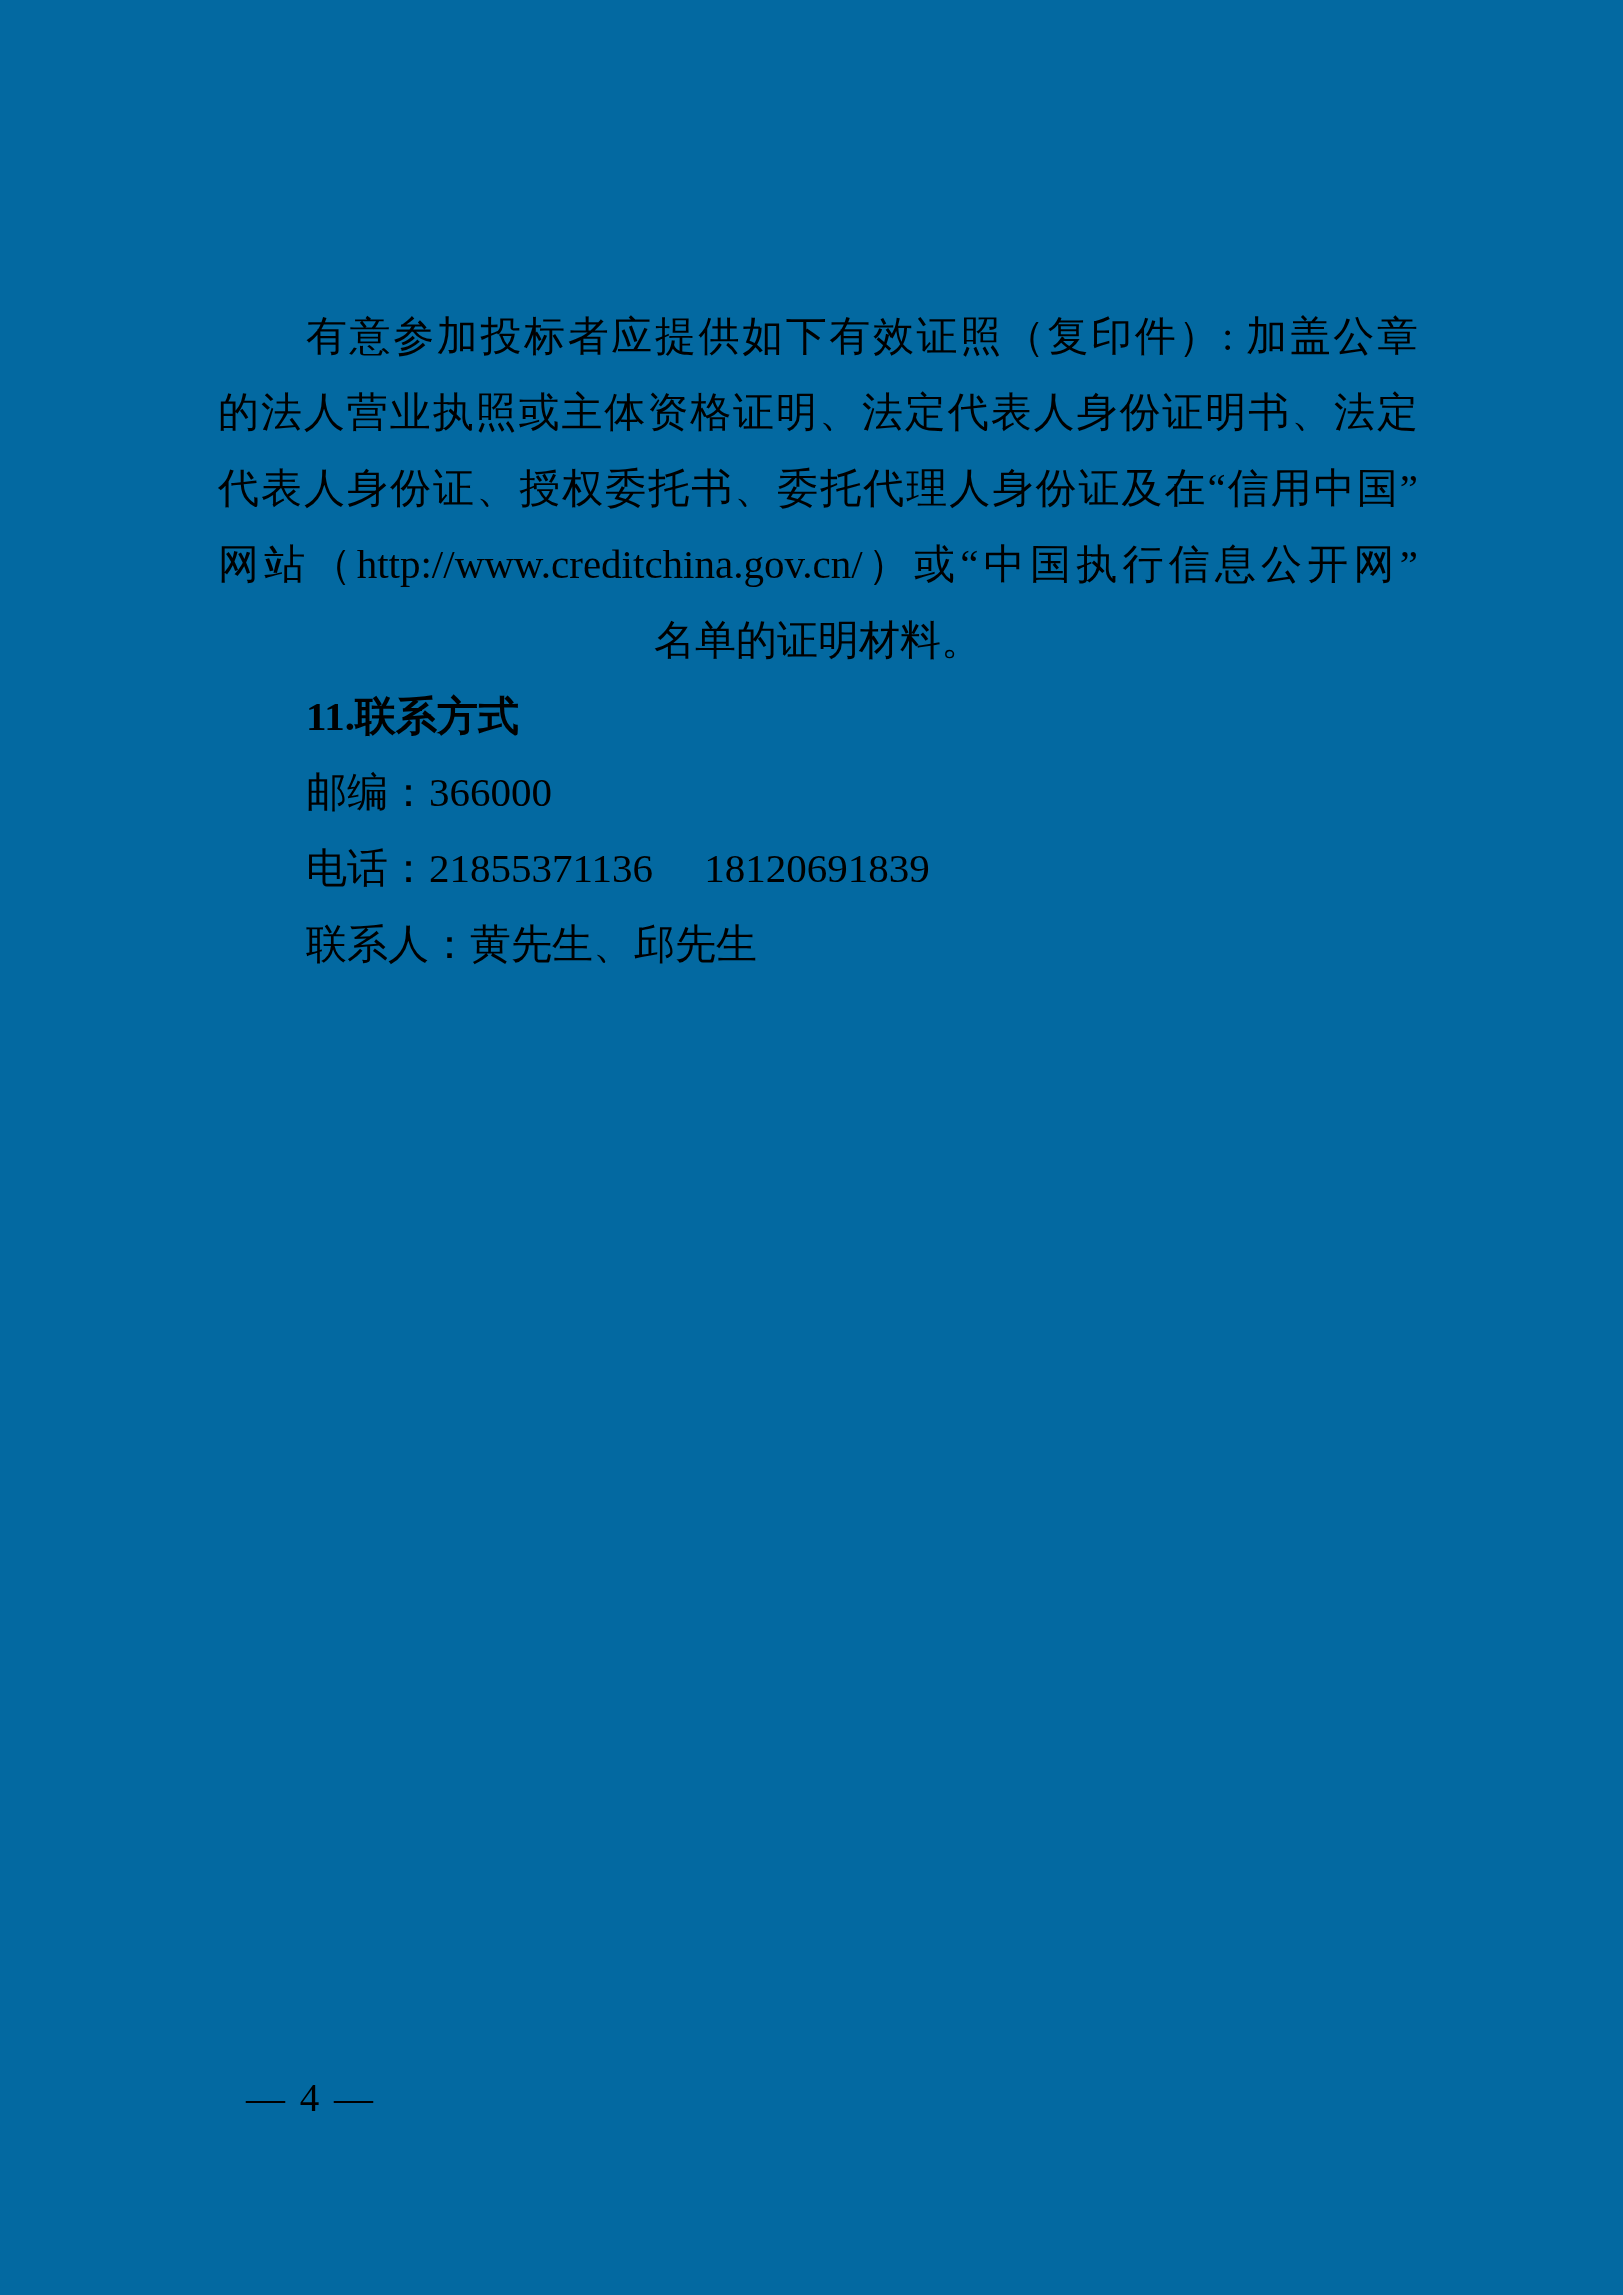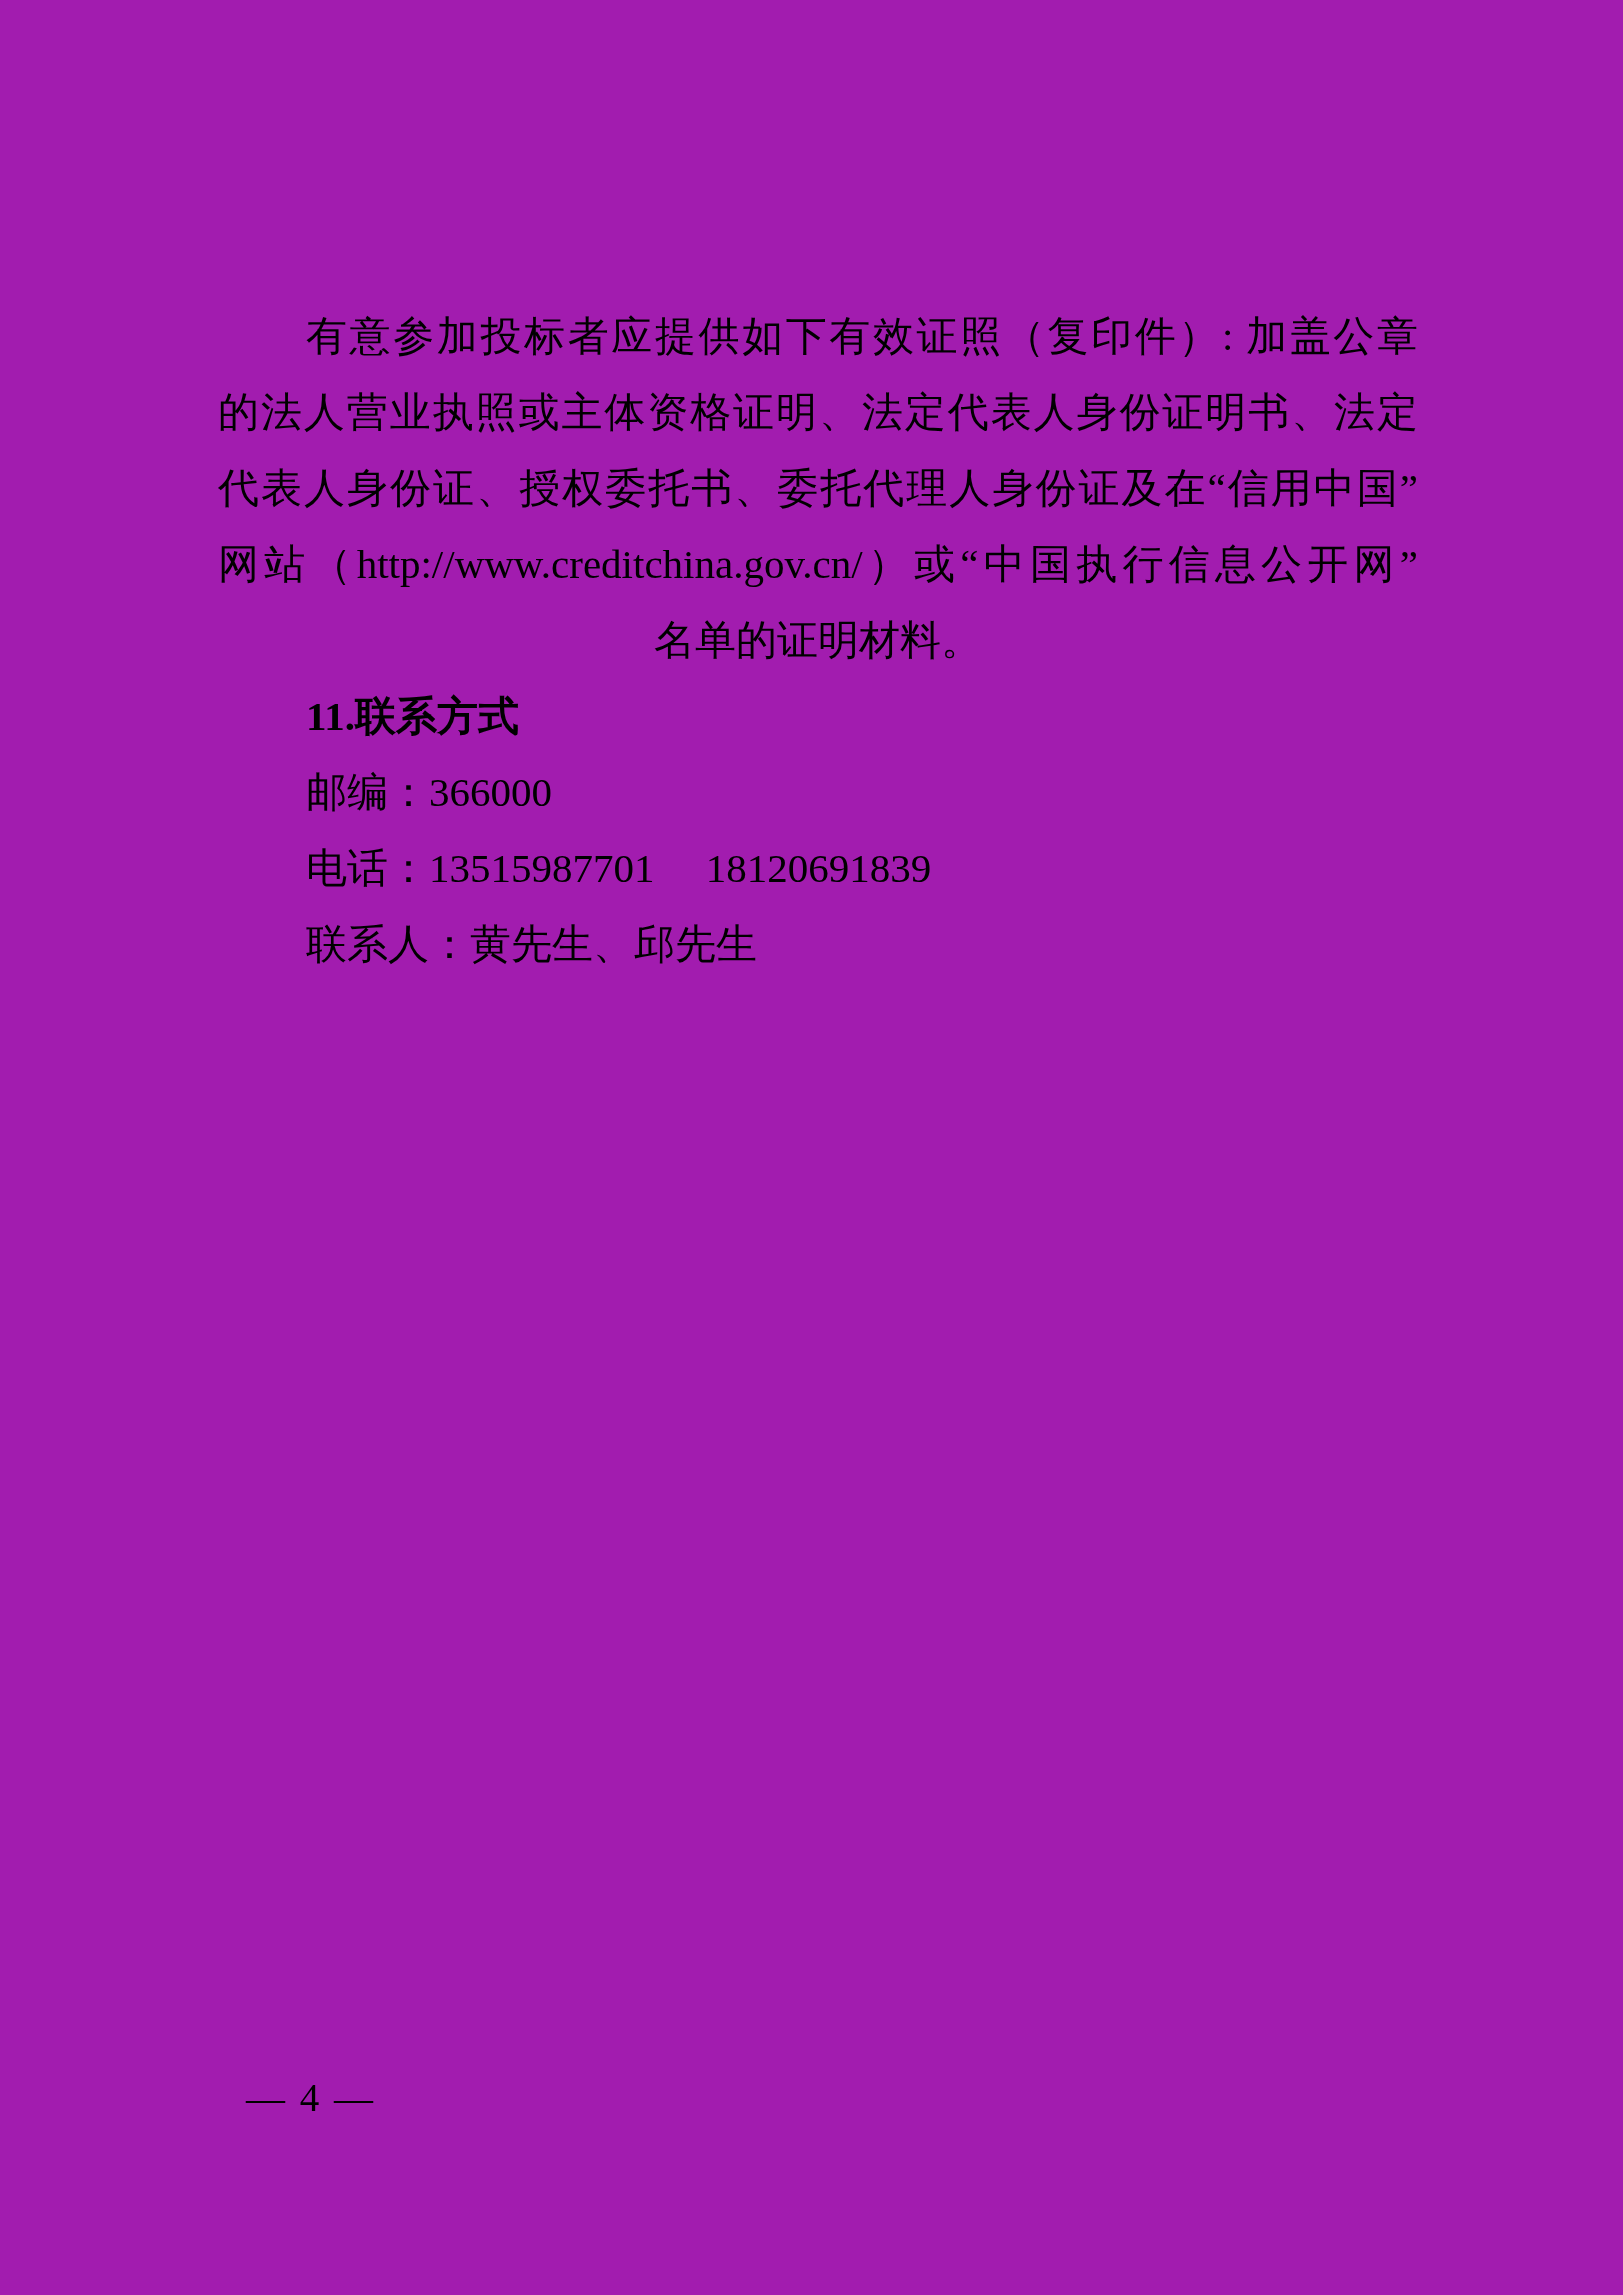--- a/index.html
+++ b/index.html
@@ -5,21 +5,21 @@
   html, body {
     margin: 0;
     padding: 0;
     background: #888;
   }
   .page {
     position: relative;
     width: 1623px;
     height: 2295px;
     margin: 0 auto;
-    background: #a21caf;
+    background: #0369a1;
     color: #000000;
     font-family: "Liberation Serif", "DejaVu Serif", serif;
     overflow: hidden;
   }
   .text-block {
     position: absolute;
     left: 218px;
     top: 298px;
     width: 1200px;
   }
@@ -83,21 +83,21 @@
 
     <h2 class="line heading">11.联系方式</h2>
 
 
 
     <p class="line contact-line">
       <span class="label">邮编：</span><span class="value">366000</span>
     </p>
 
     <p class="line contact-line">
-      <span class="label">电话：</span><span class="value">13515987701　 18120691839</span>
+      <span class="label">电话：</span><span class="value">21855371136　 18120691839</span>
     </p>
 
     <p class="line contact-line">
       <span class="label">联系人：</span><span class="value">黄先生、邱先生</span>
     </p>
 
   </main>
 
   <footer class="page-footer">
     <span>— 4 —</span>

